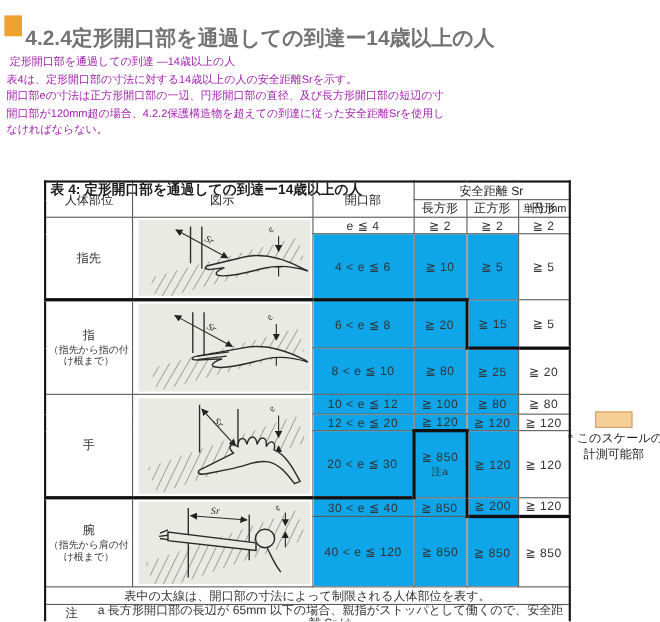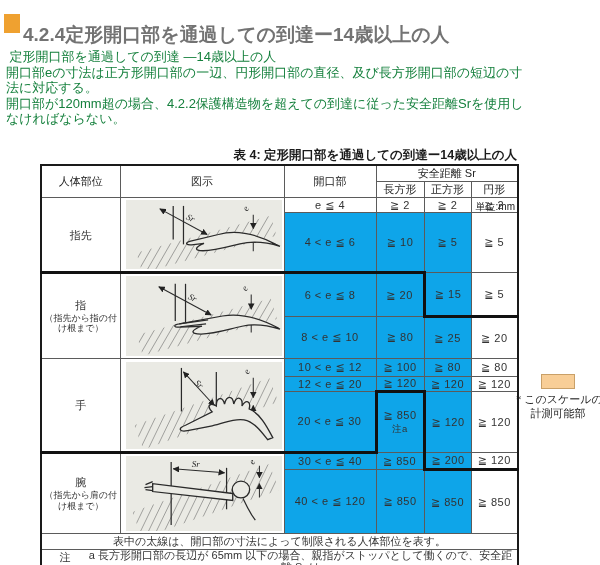--- a/index.html
+++ b/index.html
@@ -4,26 +4,26 @@
 <style>
   html,body{margin:0;padding:0;background:#fff;}
   #stage{position:relative;width:600px;height:565px;background:#fff;overflow:hidden;
          font-family:"Liberation Sans","DejaVu Sans",sans-serif;color:#222;}
 
   
   .bullet{position:absolute;left:4px;top:14px;width:16px;height:19px;background:#EFA130;}
   .main-title{position:absolute;left:23px;top:9px;font-size:19px;font-weight:bold;color:#737373;
               letter-spacing:0px;white-space:nowrap;}
   .subtitle{position:absolute;left:205px;top:33px;font-size:12.5px;color:#1b1b1b;white-space:nowrap;}
-  .bodytext{position:absolute;left:6px;top:49px;font-size:13px;line-height:15.5px;color:#15803d;}
+  .bodytext{position:absolute;left:6px;top:49px;font-size:10px;line-height:15.5px;color:#a21caf;}
   .bodytext div{white-space:pre;}
 
   
   .cap-row{position:absolute;left:40px;top:147px;width:477px;display:flex;
-           justify-content:space-between;align-items:flex-end;flex-direction:column;}
+           justify-content:space-between;align-items:center;}
   .cap{font-size:12.5px;font-weight:bold;color:#1b1b1b;padding-left:6px;white-space:nowrap;}
   .unit{font-size:10px;color:#1b1b1b;padding-right:2px;margin-top:36px;}
 
   
   table.sd{position:absolute;left:40px;top:164px;width:477px;border-collapse:collapse;
            table-layout:fixed;border:2px solid #1a1a1a;}
   table.sd th,table.sd td{border:1px solid #5b5b5b;padding:0;text-align:center;
            vertical-align:middle;font-size:11px;color:#333;overflow:hidden;}
   table.sd th{font-weight:normal;color:#222;}
   .hl{background:#0ea5e9;}
@@ -58,22 +58,22 @@
 </head>
 <body>
 
 <div id="stage">
 
   <span class="bullet"></span>
   <h1 class="main-title">4.2.4定形開口部を通過しての到達ー14歳以上の人</h1>
 
   <div class="bodytext">
     <div> 定形開口部を通過しての到達 ―14歳以上の人</div>
+    <div>表4は、定形開口部の寸法に対する14歳以上の人の安全距離Srを示す。</div>
     <div>開口部eの寸法は正方形開口部の一辺、円形開口部の直径、及び長方形開口部の短辺の寸</div>
-    <div>法に対応する。</div>
     <div>開口部が120mm超の場合、4.2.2保護構造物を超えての到達に従った安全距離Srを使用し</div>
     <div>なければならない。</div>
   </div>
 
   <div class="cap-row">
     <span class="cap">表 4: 定形開口部を通過しての到達ー14歳以上の人</span>
     <span class="unit">単位:mm</span>
   </div>
 
   <table class="sd">

